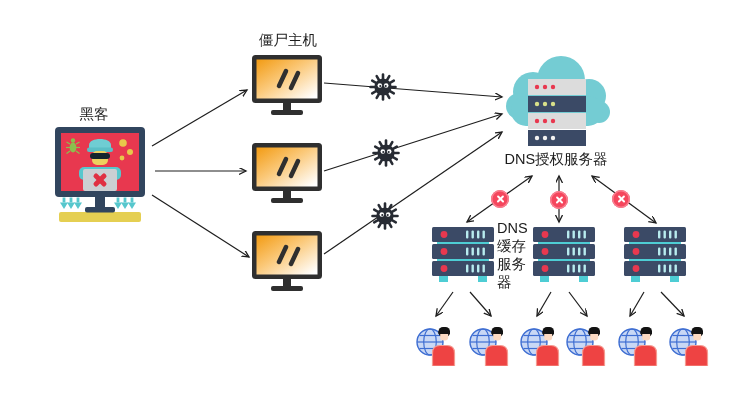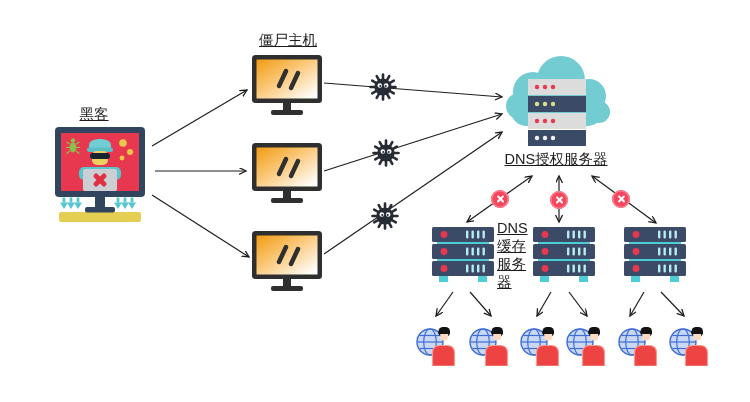--- a/index.html
+++ b/index.html
@@ -3,21 +3,21 @@
 <meta charset="utf-8">
 <style>
   html,body{margin:0;padding:0;background:#fff;}
   .canvas{
     position:relative;width:750px;height:402px;background:#ffffff;
     font-family:"Liberation Sans","DejaVu Sans",sans-serif;overflow:hidden;
   }
   .abs{position:absolute;}
   .label{
     position:absolute;color:#1c1c1c;font-size:14.5px;line-height:17px;
-    text-align:center;white-space:pre-line;text-decoration:underline;
+    text-align:center;white-space:pre-line;
   }
   .label.left{text-align:left;}
   .badge{
     position:absolute;width:18px;height:18px;border-radius:50%;
     background:#f5465d;box-shadow:inset 0 0 0 1.5px #f87f90;
   }
   .badge::before,.badge::after{
     content:"";position:absolute;left:4.5px;top:8px;width:9px;height:2.2px;
     background:#ffffff;border-radius:1px;
   }

